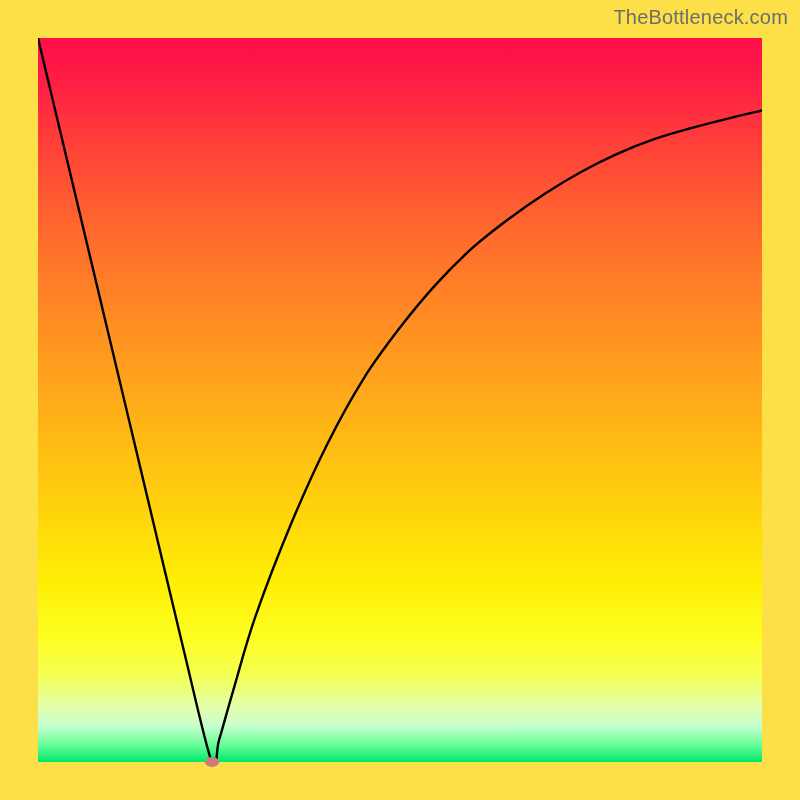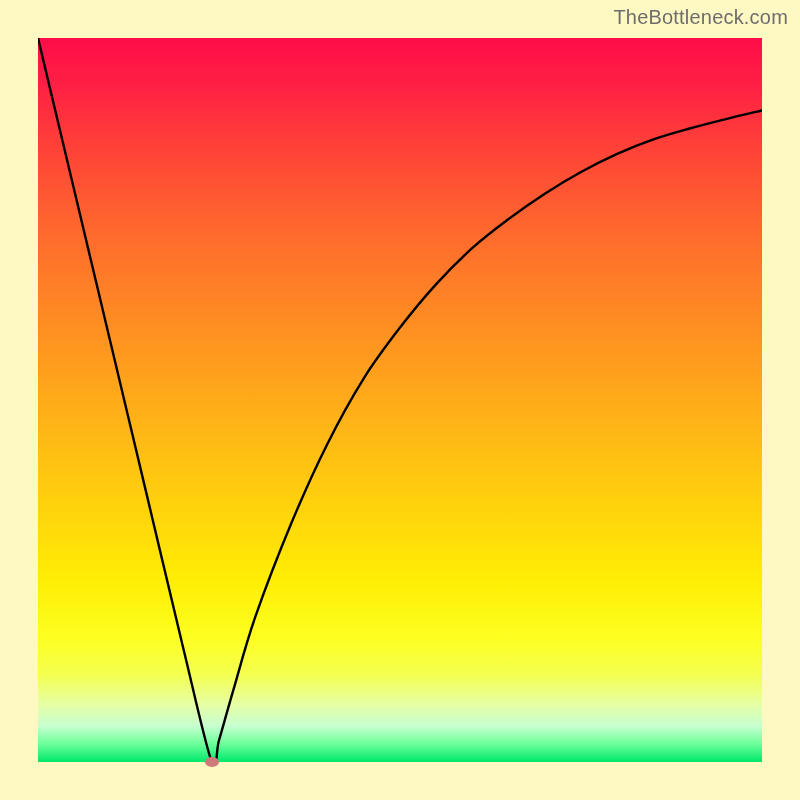--- a/index.html
+++ b/index.html
@@ -8,21 +8,21 @@
     width: 800px;
     height: 800px;
     overflow: hidden;
     background: #000;
     font-family: Arial, Helvetica, sans-serif;
   }
   .frame {
     position: relative;
     width: 800px;
     height: 800px;
-    background: #fef9c3;
+    background: #fde047;
   }
   .plot-area {
     position: absolute;
     left: 38px;
     top: 38px;
     width: 724px;
     height: 724px;
     
     background: linear-gradient(
       to bottom,

